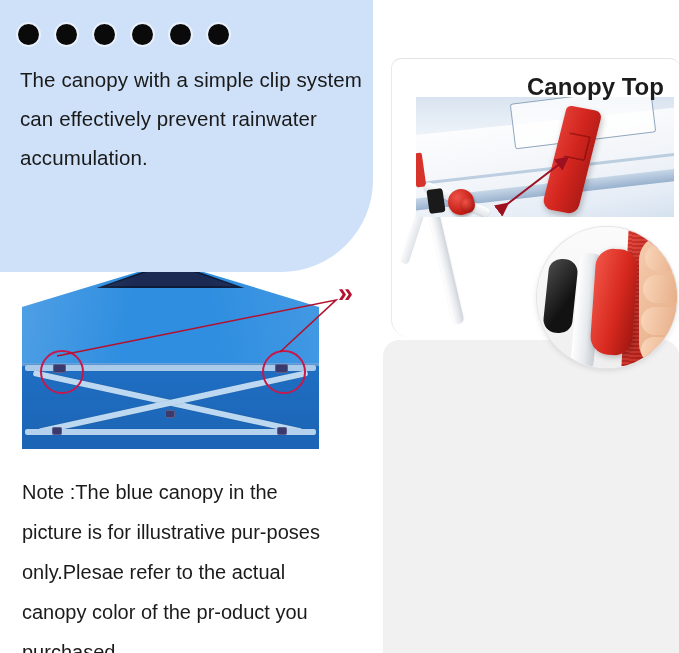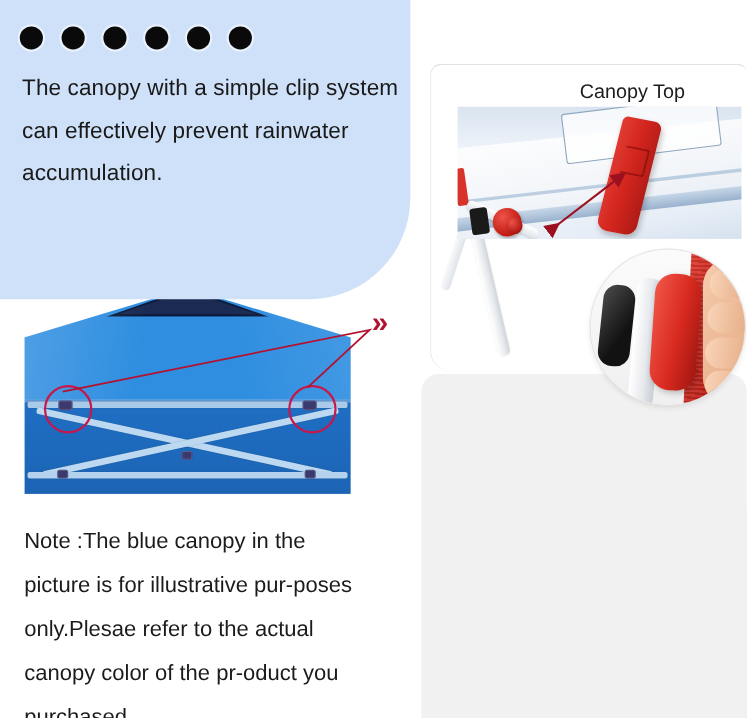--- a/index.html
+++ b/index.html
@@ -91,21 +91,21 @@
     position:absolute;left:391px;top:58px;width:288px;height:278px;
     background:#ffffff;
     border-top:1px solid #e3e3e3;
     border-left:1px solid #e9e9e9;
     border-top-left-radius:10px;border-top-right-radius:10px;
     border-bottom-left-radius:18px;
     z-index:2;
   }
   .lbl-canopy-top{
     position:absolute;left:527px;top:73px;
-    font-size:18px;color:#1c1c1c;z-index:7;
+    font-size:24px;color:#1c1c1c;z-index:7;font-weight:bold;
   }
   .lbl-eave{
     position:absolute;left:388px;top:277px;
     font-size:18px;color:#1c1c1c;z-index:7;
   }
 
   
   .photo-clip{
     position:absolute;left:416px;top:97px;width:258px;height:120px;
     overflow:hidden;z-index:3;

